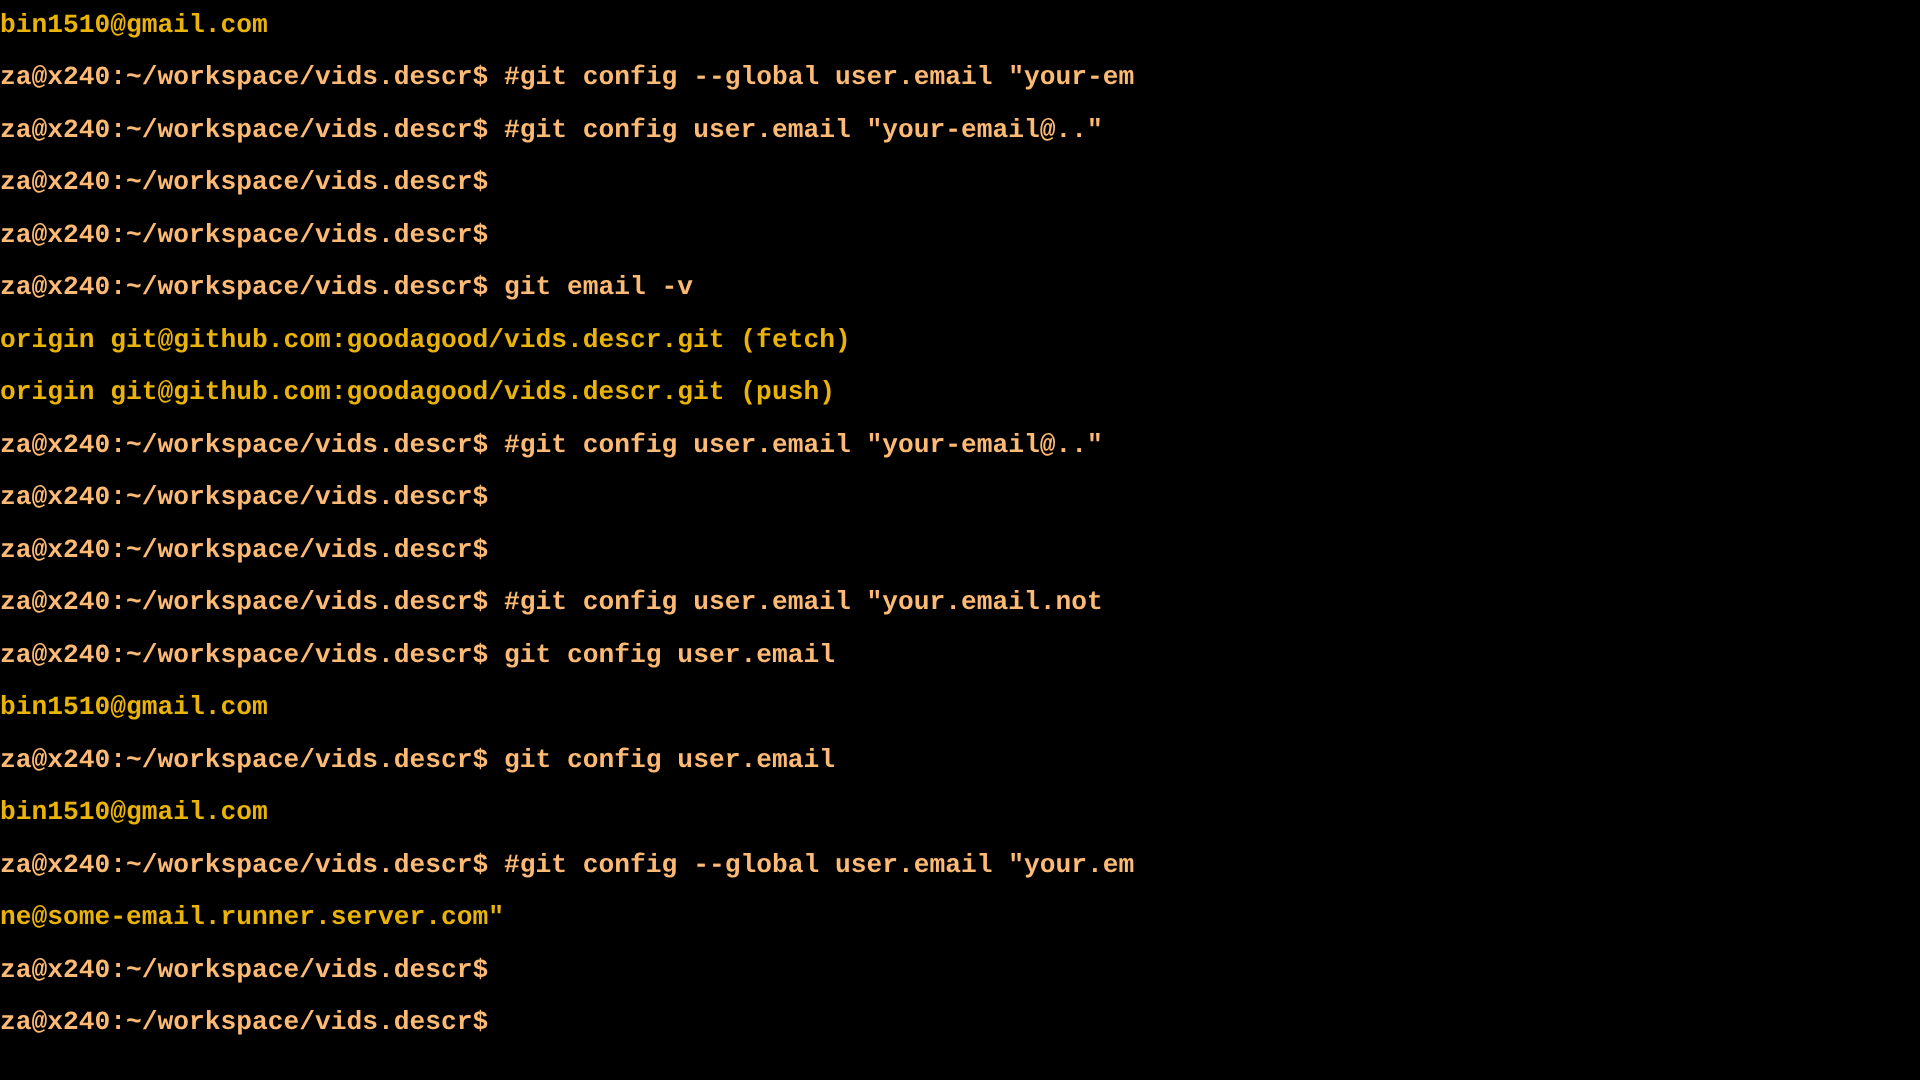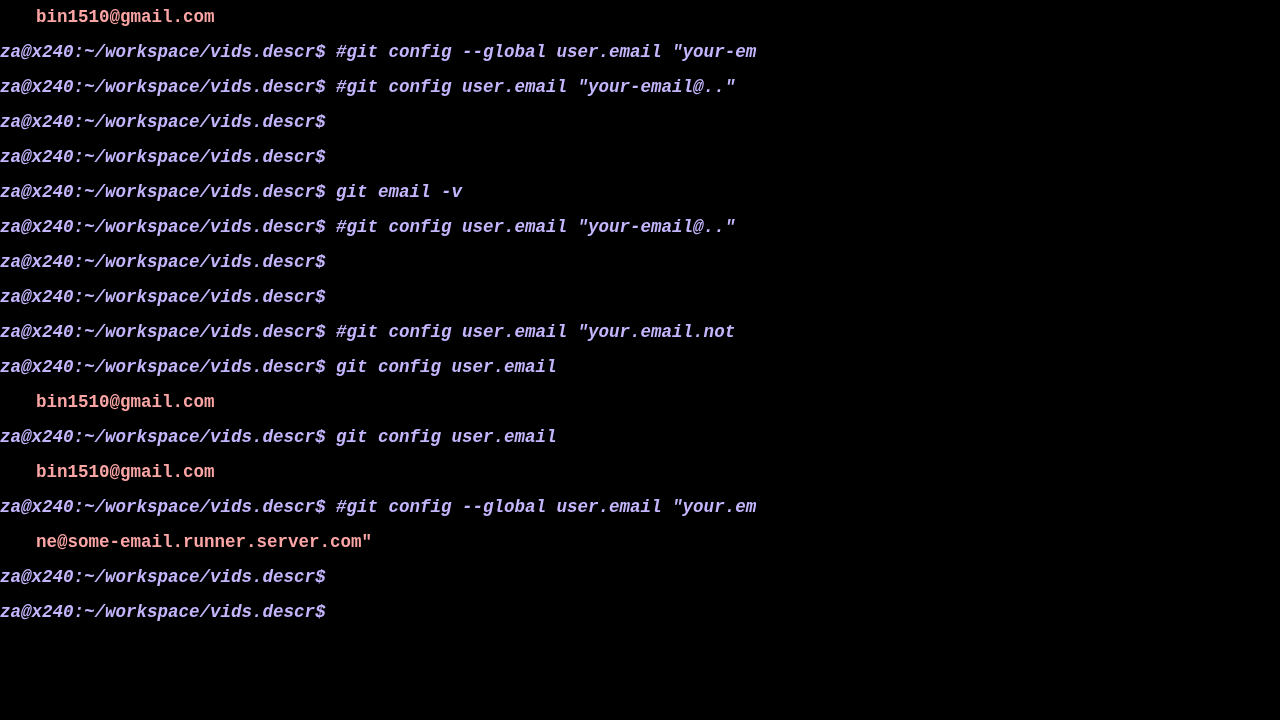--- a/index.html
+++ b/index.html
@@ -13,42 +13,42 @@
       font-size: 17.5px;
       font-weight: bold;
       line-height: 1.95;
       white-space: nowrap;
       overflow: hidden;
       width: 1280px;
       height: 720px;
       padding-top: 0;
     }
     .prompt {
-      color: #c4b5fd;
-      font-style: italic;
+      color: #fdba74;
     }
     .output {
-      color: #fca5a5;
-      margin-left: 36px;
+      color: #eab308;
     }
     .line {
       height: 35px;
       display: block;
     }
   </style>
 </head>
 <body>
 
 <div id="terminal">
     <div class="line"><span class="output">bin1510@gmail.com</span></div>
     <div class="line"><span class="prompt">za@x240:~/workspace/vids.descr$</span><span class="prompt"> #git config --global user.email  "your-em</span></div>
     <div class="line"><span class="prompt">za@x240:~/workspace/vids.descr$</span><span class="prompt"> #git config user.email  "your-email@.."</span></div>
     <div class="line"><span class="prompt">za@x240:~/workspace/vids.descr$</span><span class="prompt"></span></div>
     <div class="line"><span class="prompt">za@x240:~/workspace/vids.descr$</span><span class="prompt"></span></div>
     <div class="line"><span class="prompt">za@x240:~/workspace/vids.descr$</span><span class="prompt"> git email  -v</span></div>
+    <div class="line"><span class="output">origin  git@github.com:goodagood/vids.descr.git (fetch)</span></div>
+    <div class="line"><span class="output">origin  git@github.com:goodagood/vids.descr.git (push)</span></div>
     <div class="line"><span class="prompt">za@x240:~/workspace/vids.descr$</span><span class="prompt"> #git config user.email  "your-email@.."</span></div>
     <div class="line"><span class="prompt">za@x240:~/workspace/vids.descr$</span><span class="prompt"></span></div>
     <div class="line"><span class="prompt">za@x240:~/workspace/vids.descr$</span><span class="prompt"></span></div>
     <div class="line"><span class="prompt">za@x240:~/workspace/vids.descr$</span><span class="prompt"> #git   config user.email  "your.email.not</span></div>
     <div class="line"><span class="prompt">za@x240:~/workspace/vids.descr$</span><span class="prompt"> git config user.email</span></div>
     <div class="line"><span class="output">bin1510@gmail.com</span></div>
     <div class="line"><span class="prompt">za@x240:~/workspace/vids.descr$</span><span class="prompt"> git config user.email</span></div>
     <div class="line"><span class="output">bin1510@gmail.com</span></div>
     <div class="line"><span class="prompt">za@x240:~/workspace/vids.descr$</span><span class="prompt"> #git config --global  user.email "your.em</span></div>
     <div class="line"><span class="output">ne@some-email.runner.server.com"</span></div>

